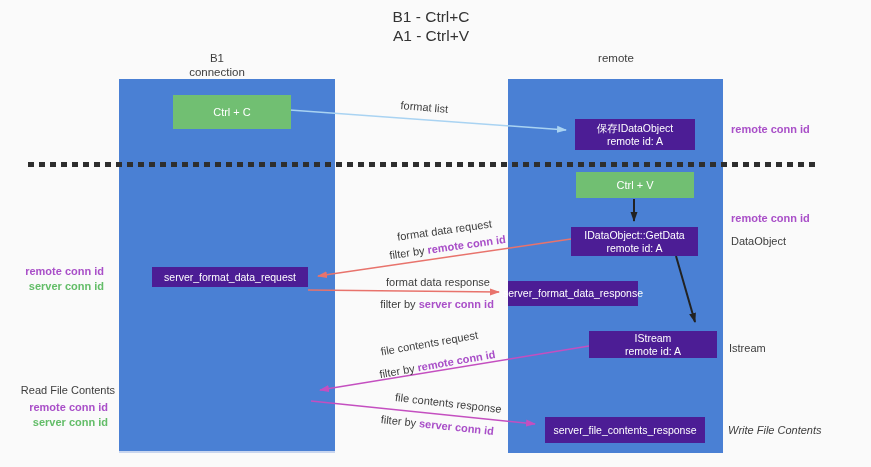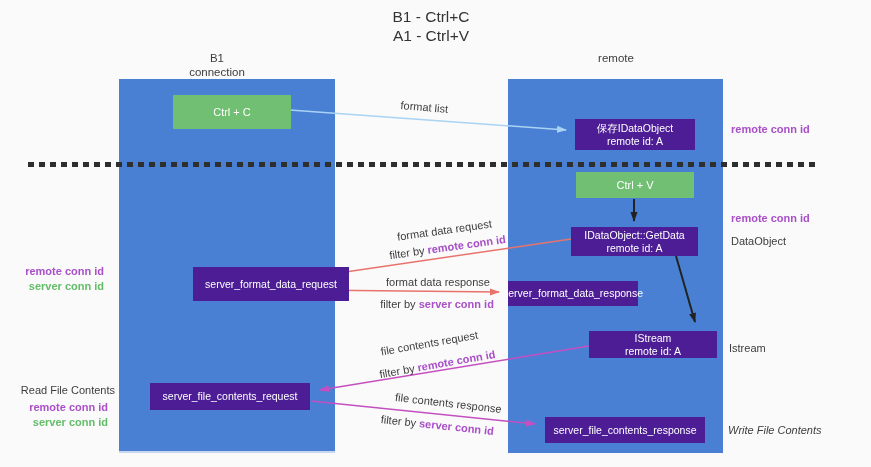--- a/index.html
+++ b/index.html
@@ -30,21 +30,21 @@
   .slbl .key-purple{fill:#a94fc8;font-weight:bold;}
 
   .box{position:absolute;display:flex;flex-direction:column;align-items:center;
        justify-content:center;color:#fff;text-align:center;font-size:11px;line-height:13px;}
   .box.green{background:#71bf72;}
   .box.orange{background:#4c1d95;}
   .b-ctrlc{left:139px;top:95px;width:118px;height:34px;margin-left:34px;}
   .b-save{left:575px;top:119px;width:120px;height:31px;font-size:10.5px;}
   .b-ctrlv{left:576px;top:172px;width:118px;height:26px;}
   .b-getdata{left:571px;top:227px;width:127px;height:29px;font-size:10.5px;align-items:center;}
-  .b-sfdreq{left:152px;top:267px;width:156px;height:34px;font-size:10.5px;margin-left:41px;}
+  .b-sfdreq{left:152px;top:267px;width:156px;height:20px;font-size:10.5px;}
   .b-sfdres{left:508px;top:281px;width:130px;height:25px;font-size:10.5px;}
   .b-istream{left:589px;top:331px;width:128px;height:27px;font-size:10.5px;}
   .b-sfcreq{left:150px;top:383px;width:160px;height:27px;font-size:10.5px;}
   .b-sfcres{left:545px;top:417px;width:160px;height:26px;font-size:10.5px;}
 
   .sl{position:absolute;font-size:11px;line-height:15px;color:#3d3d3d;white-space:nowrap;}
   .purple{color:#a94fc8;font-weight:bold;}
   .greent{color:#63bd68;font-weight:bold;}
   .ralign{text-align:right;}
 </style>
@@ -127,23 +127,20 @@
   <div class="box orange b-sfdreq">
     <div>server_format_data_request</div>
   </div>
   <div class="box orange b-sfdres">
     <div>server_format_data_response</div>
   </div>
   <div class="box orange b-istream">
     <div>IStream</div>
     <div>remote id: A</div>
   </div>
-  <div class="box orange b-sfcreq">
-    <div>server_file_contents_request</div>
-  </div>
   <div class="box orange b-sfcres">
     <div>server_file_contents_response</div>
   </div>
 
   <div class="sl purple" style="left:731px;top:122px;">remote conn id</div>
   <div class="sl purple" style="left:731px;top:211px;">remote conn id</div>
   <div class="sl" style="left:731px;top:234px;">DataObject</div>
   <div class="sl" style="left:729px;top:341px;">Istream</div>
   <div class="sl" style="left:728px;top:423px;font-style:italic;">Write File Contents</div>
 

